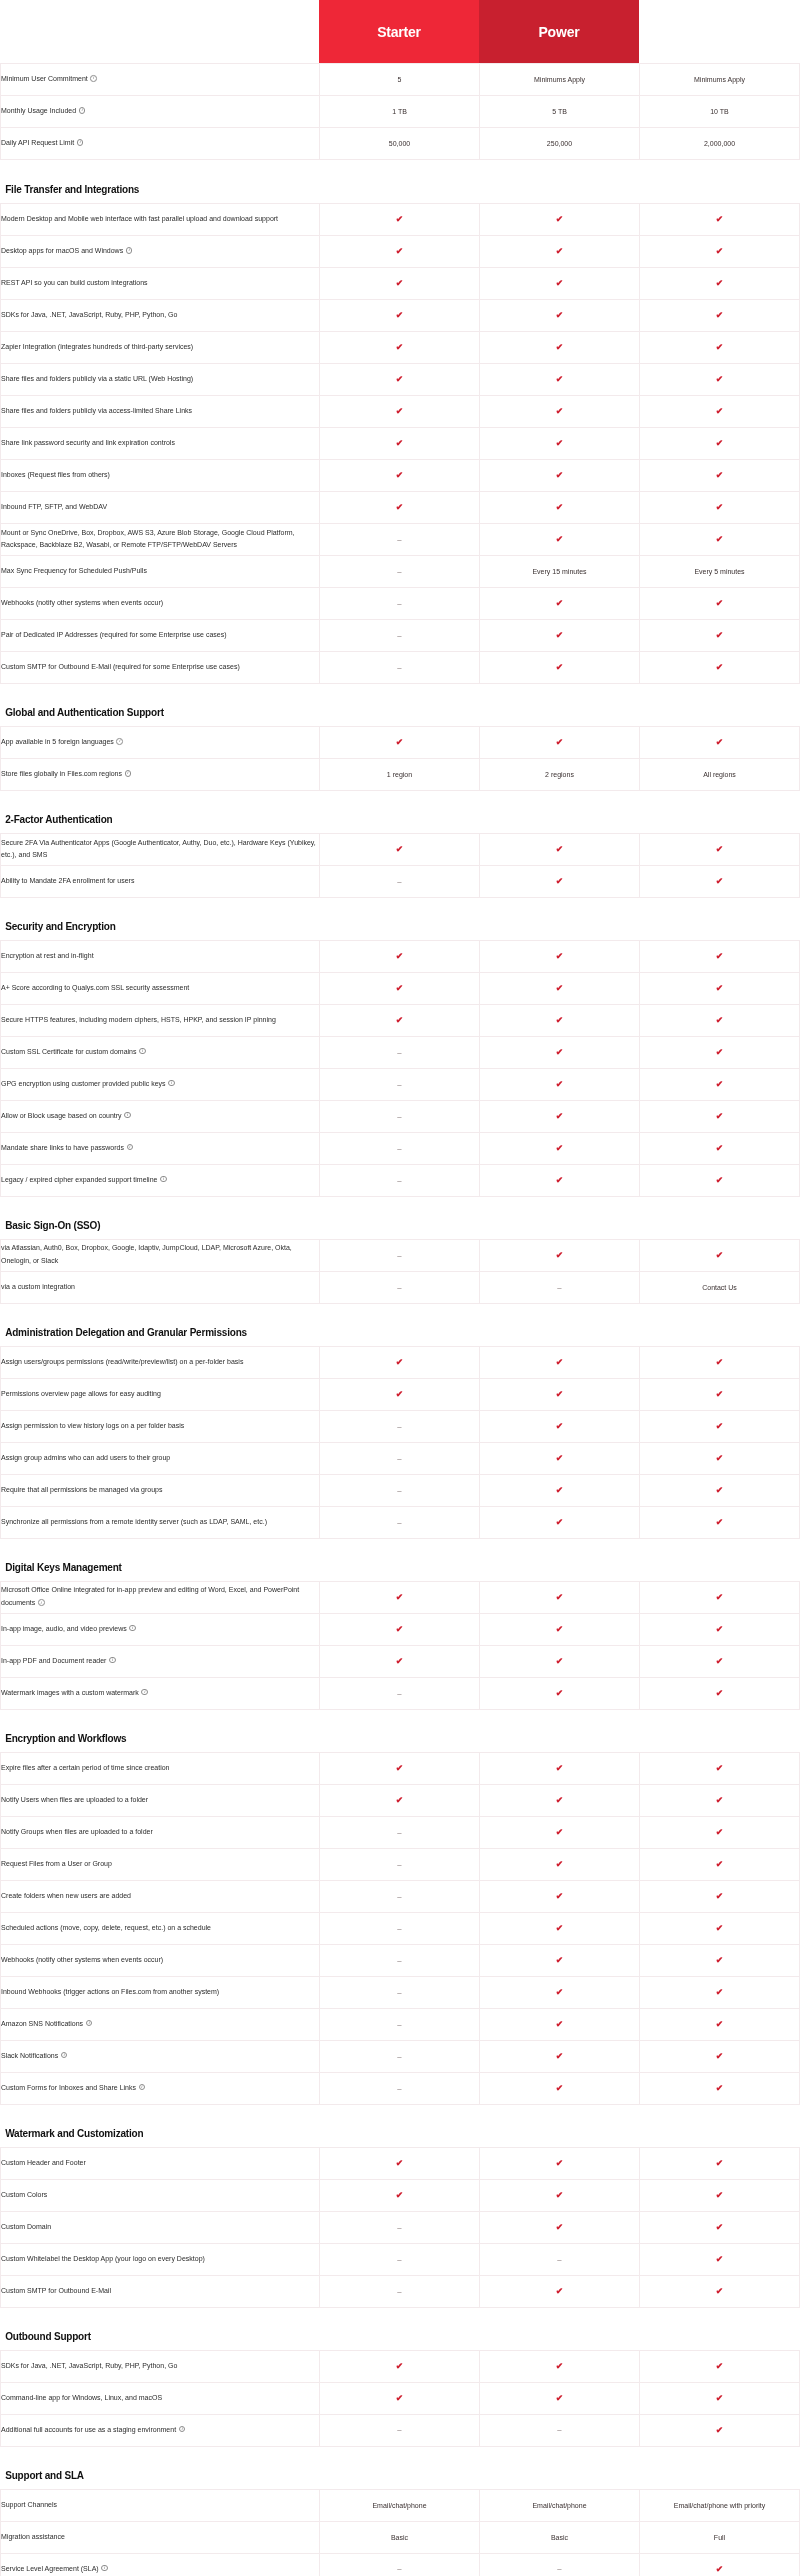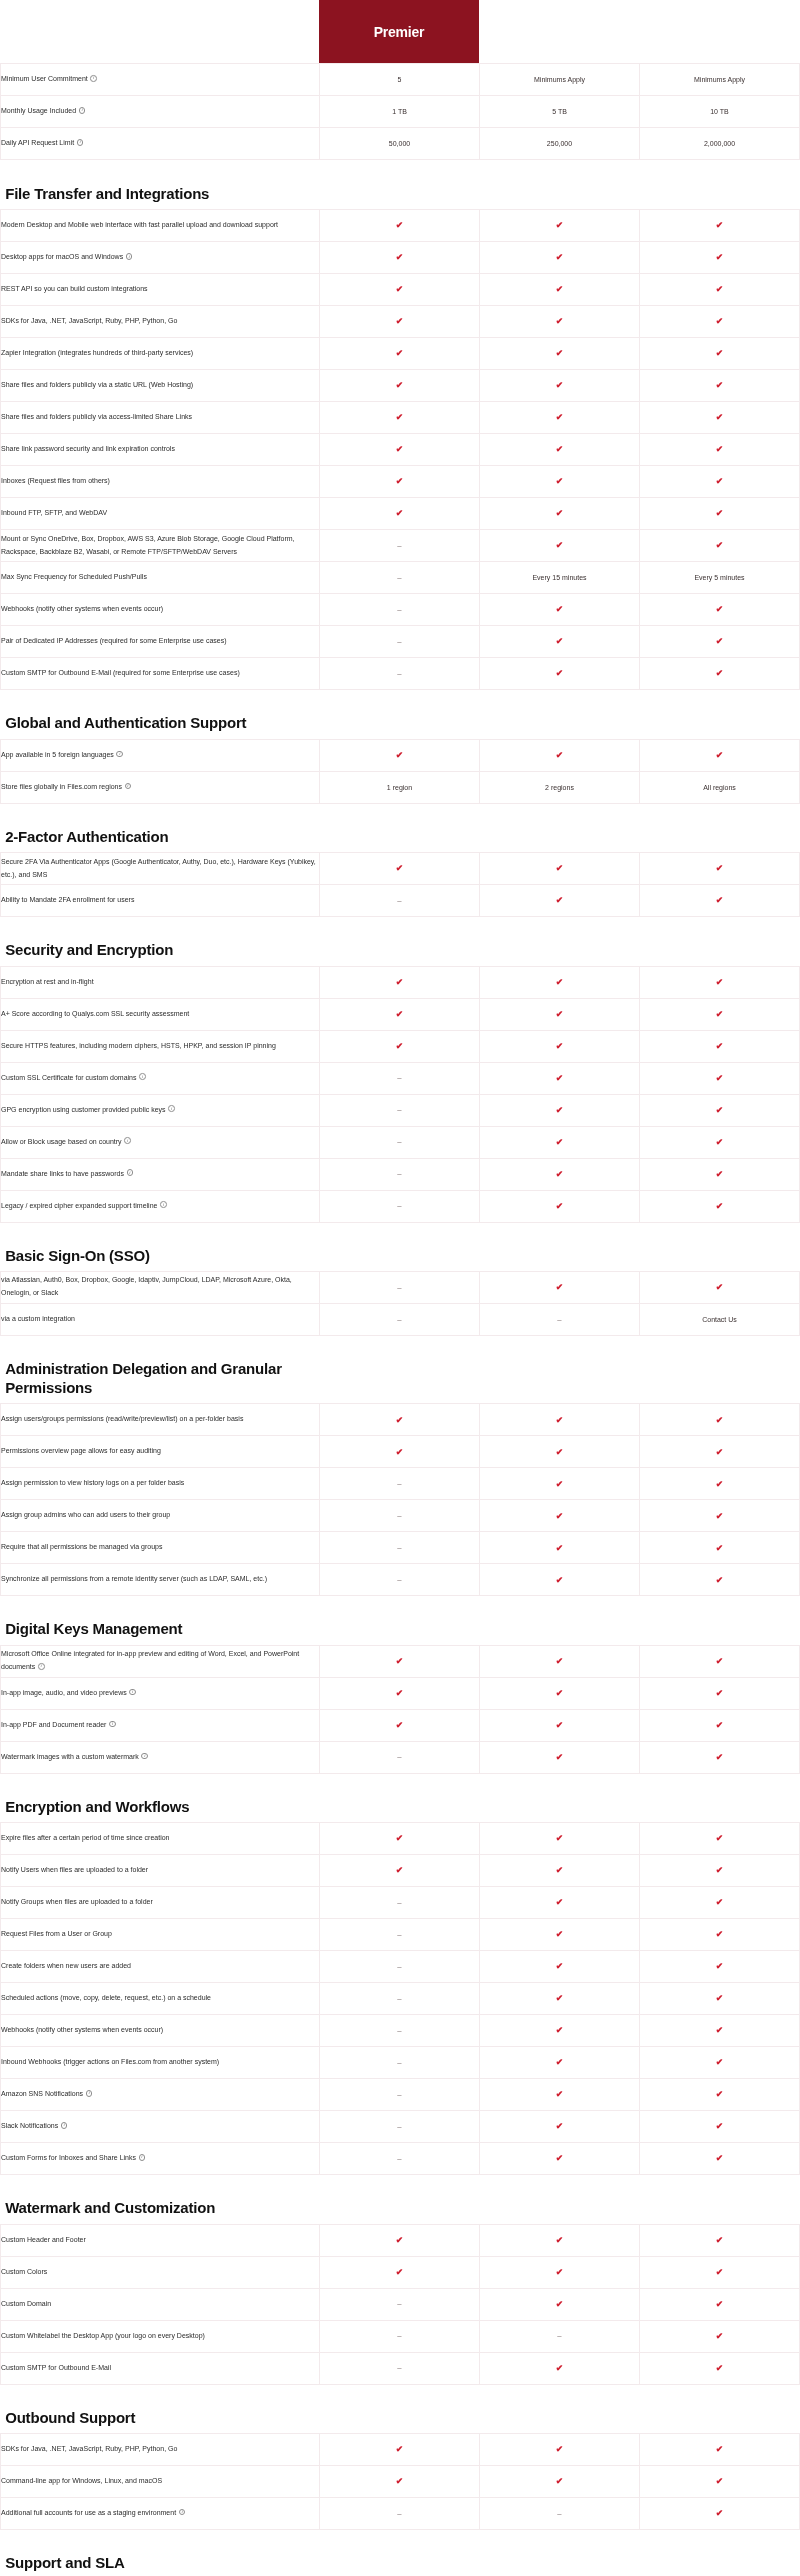--- a/index.html
+++ b/index.html
@@ -37,21 +37,21 @@
     font-size: 14px;
     font-weight: bold;
     letter-spacing: -0.2px;
   }
   .plan-tab.starter { background: #ee2737; }
   .plan-tab.power   { background: #c8202f; }
   .plan-tab.premier { background: #8c1320; }
 
   
   .section-title {
-    font-size: 15px;
+    font-size: 10px;
     font-weight: bold;
     color: #111111;
     letter-spacing: -0.2px;
     line-height: 1.28;
     padding: 0 0 6.2px 5.2px;
     max-width: 289px;
   }
   .section-block { margin-bottom: 23px; }
   .section-block.first { margin-bottom: 24px; }
 
@@ -120,22 +120,25 @@
   }
   .row-min-height td { height: 32px; }
 </style>
 </head>
 <body>
 
 <div class="page">
 
   <div class="plan-header-row">
     <div class="plan-header-spacer"></div>
-    <div class="plan-tab premier">
-      <span>Premier</span>
+    <div class="plan-tab starter">
+      <span>Starter</span>
+    </div>
+    <div class="plan-tab power">
+      <span>Power</span>
     </div>
   </div>
 
   <div id="sections-container">
       <div class="section-block first">
         <table class="ftable">
           <tbody>
             <tr class="row-min-height">
               <td class="feat-cell"><span class="feat-text">Minimum User Commitment</span><span class="info-icon"></span></td>
               <td class="val-cell"><span>5</span></td>

